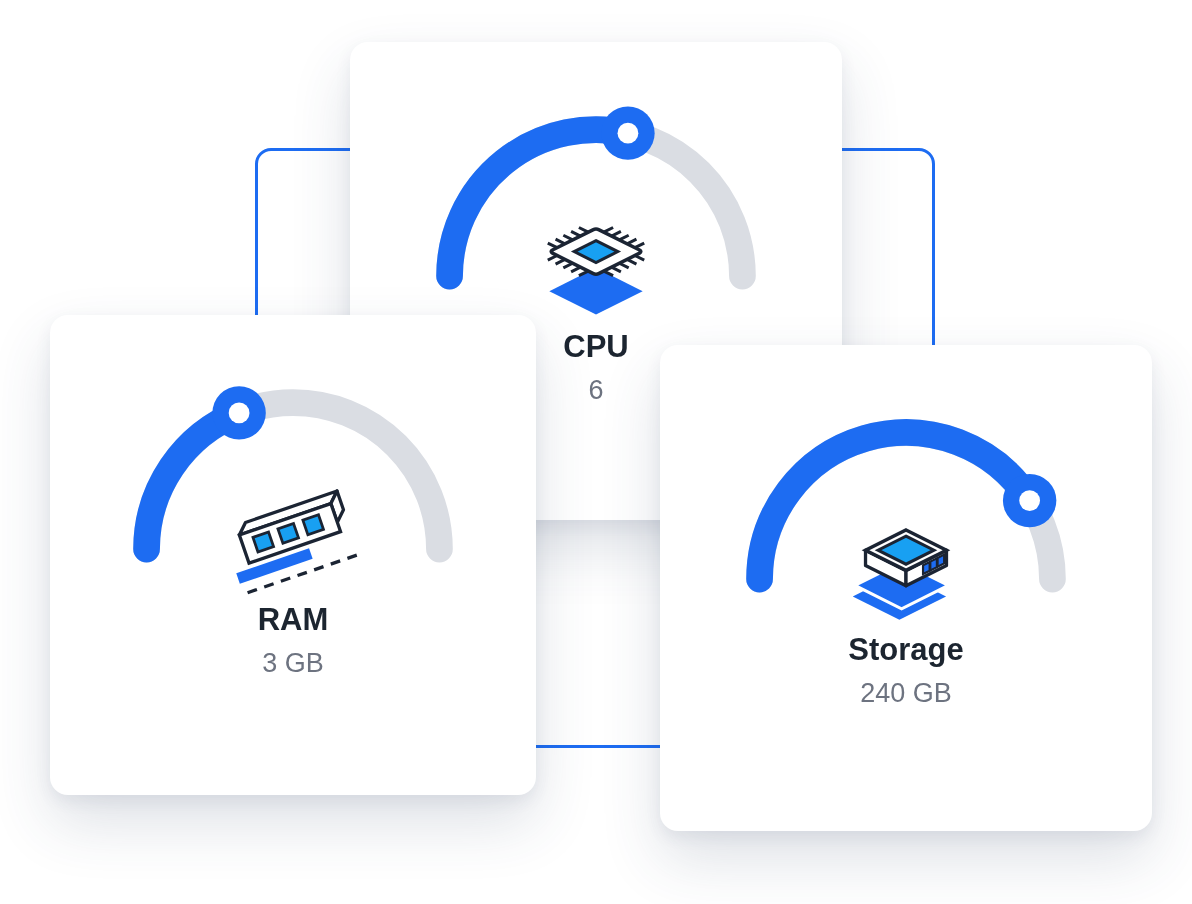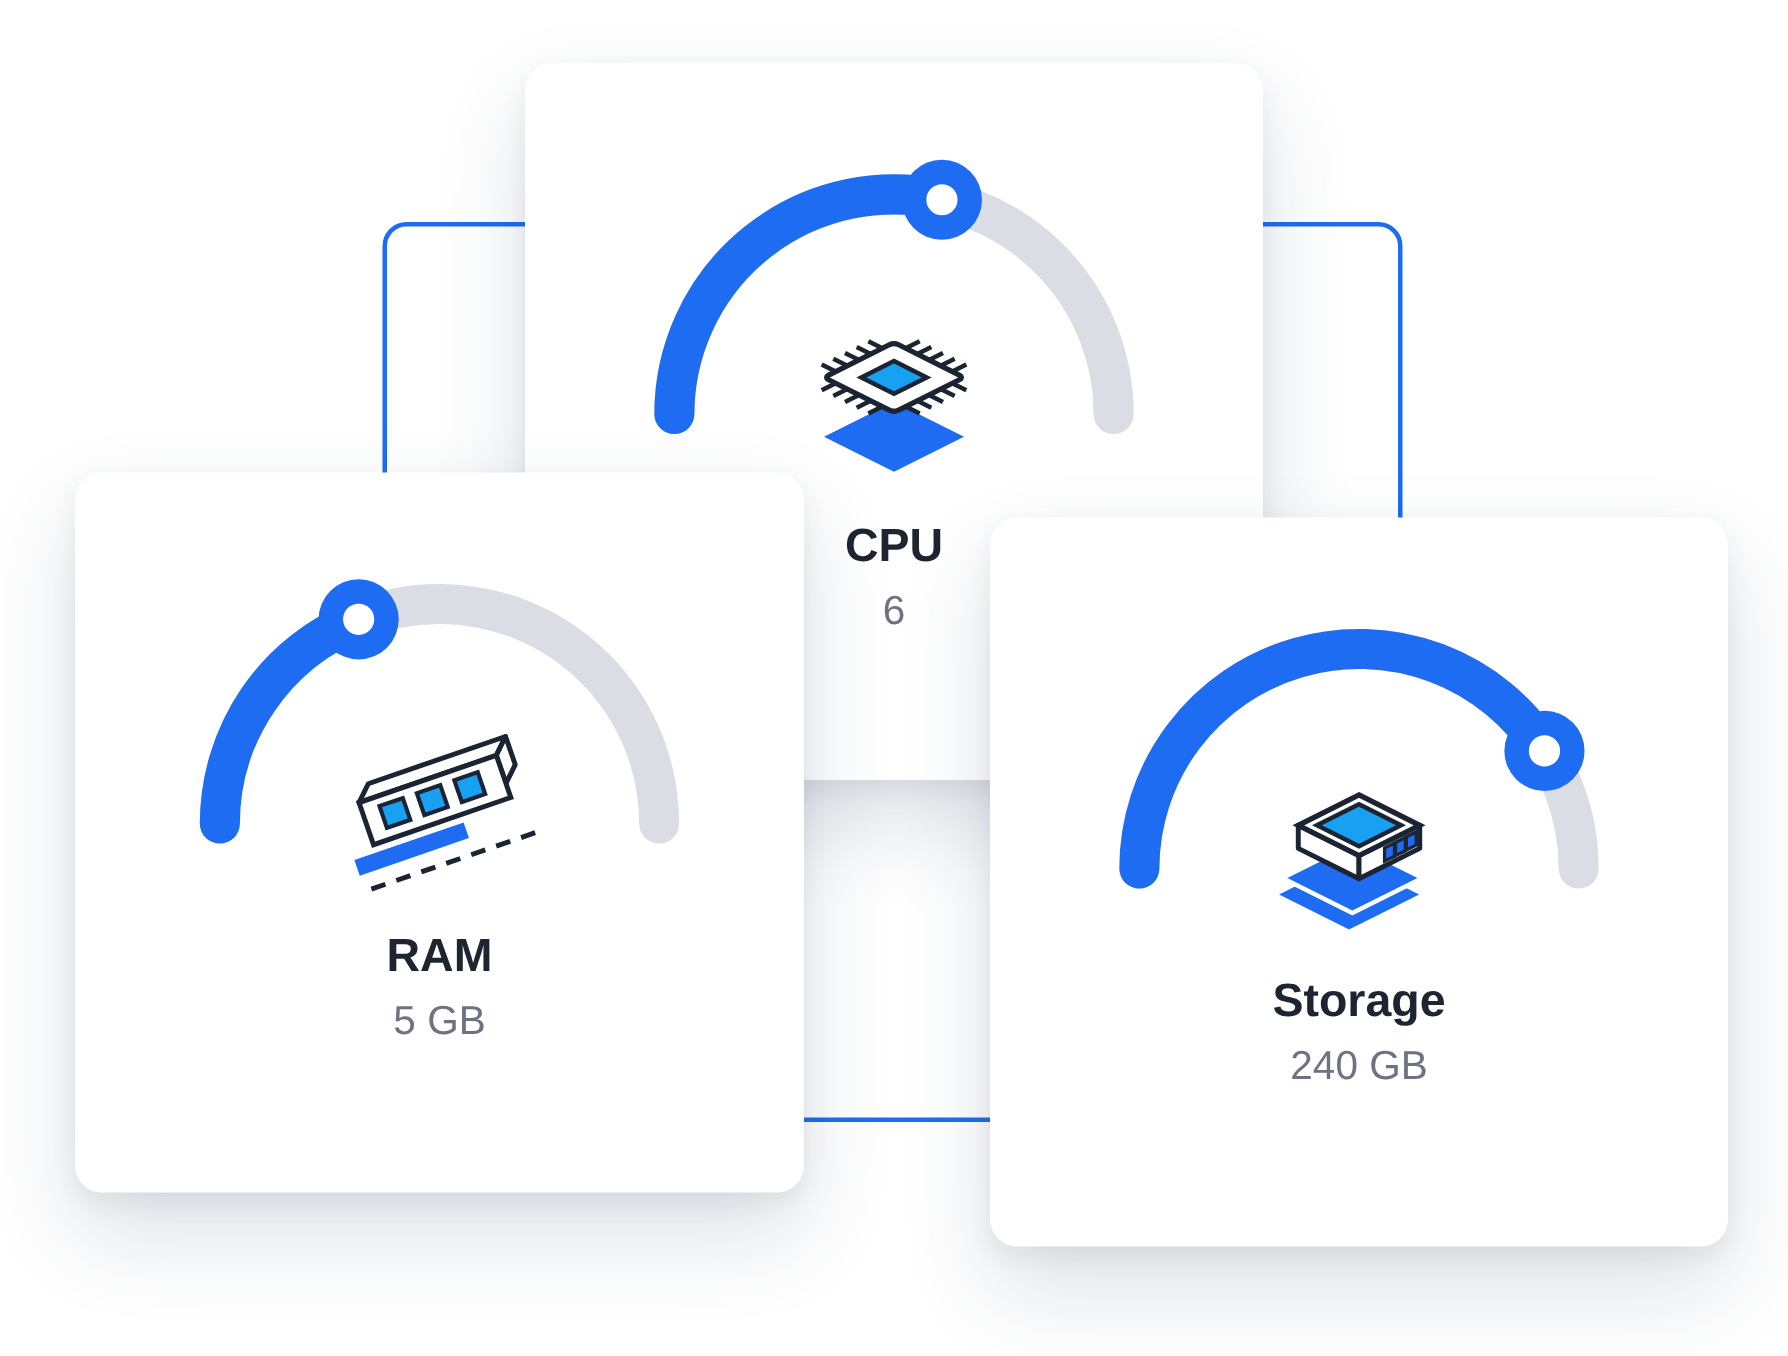--- a/index.html
+++ b/index.html
@@ -18,21 +18,21 @@
   }
   .card-cpu{left:350px;top:42px;width:492px;height:478px;z-index:2;}
   .card-ram{left:50px;top:315px;width:486px;height:480px;z-index:3;text-align:right;}
   .card-storage{left:660px;top:345px;width:492px;height:486px;z-index:4;}
   .gauge{position:relative;width:376px;}
   .gauge-svg{display:block;width:100%;height:auto;}
   .hw-icon{
     position:absolute;left:50%;bottom:-16px;transform:translateX(-50%);
     width:132px;height:132px;
   }
-  .card-label{font-size:31px;font-weight:700;color:#1c2530;margin-top:41px;line-height:1.1;}
+  .card-label{font-size:31px;font-weight:700;color:#1c2530;margin-top:24px;line-height:1.1;}
   .card-value{font-size:27px;color:#6d7380;margin-top:12px;line-height:1.1;}
 </style>
 </head>
 <body>
 
 <div class="stage">
 
   <div class="connector"></div>
 
   <div class="card card-cpu">
@@ -76,21 +76,21 @@
           <polygon points="16,50 25,41 113,41 104,50" fill="#ffffff" stroke="var(--ink)" stroke-width="3" stroke-linejoin="round"></polygon>
           <polygon points="104,50 113,41 113,59 104,68" fill="#ffffff" stroke="var(--ink)" stroke-width="3" stroke-linejoin="round"></polygon>
           <rect x="16" y="50" width="88" height="27" fill="#ffffff" stroke="var(--ink)" stroke-width="3"></rect>
           <rect x="27" y="56" width="15" height="14" fill="var(--chip)" stroke="var(--ink)" stroke-width="2.5"></rect>
           <rect x="51" y="56" width="15" height="14" fill="var(--chip)" stroke="var(--ink)" stroke-width="2.5"></rect>
           <rect x="75" y="56" width="15" height="14" fill="var(--chip)" stroke="var(--ink)" stroke-width="2.5"></rect>
         </g>
       </svg>
     </div>
     <div class="card-label">RAM</div>
-    <div class="card-value">5 GB</div>
+    <div class="card-value">3 GB</div>
   </div>
 
   <div class="card card-storage">
     <div class="gauge">
         <svg viewBox="0 0 380 214" class="gauge-svg">
           <path d="M 42 183.99999999999997 A 148 148 0 0 1 338 184" fill="none" stroke="#dadde3" stroke-width="27" stroke-linecap="round"></path>
           <path d="M 42 183.99999999999997 A 148 148 0 0 1 314.9605329742982 104.69763434310848" fill="none" stroke="#1d6cf2" stroke-width="27" stroke-linecap="round"></path>
           <circle cx="314.9605329742982" cy="104.69763434310848" r="27" fill="#1d6cf2"></circle>
           <circle cx="314.9605329742982" cy="104.69763434310848" r="10.5" fill="#ffffff"></circle>
         </svg>

